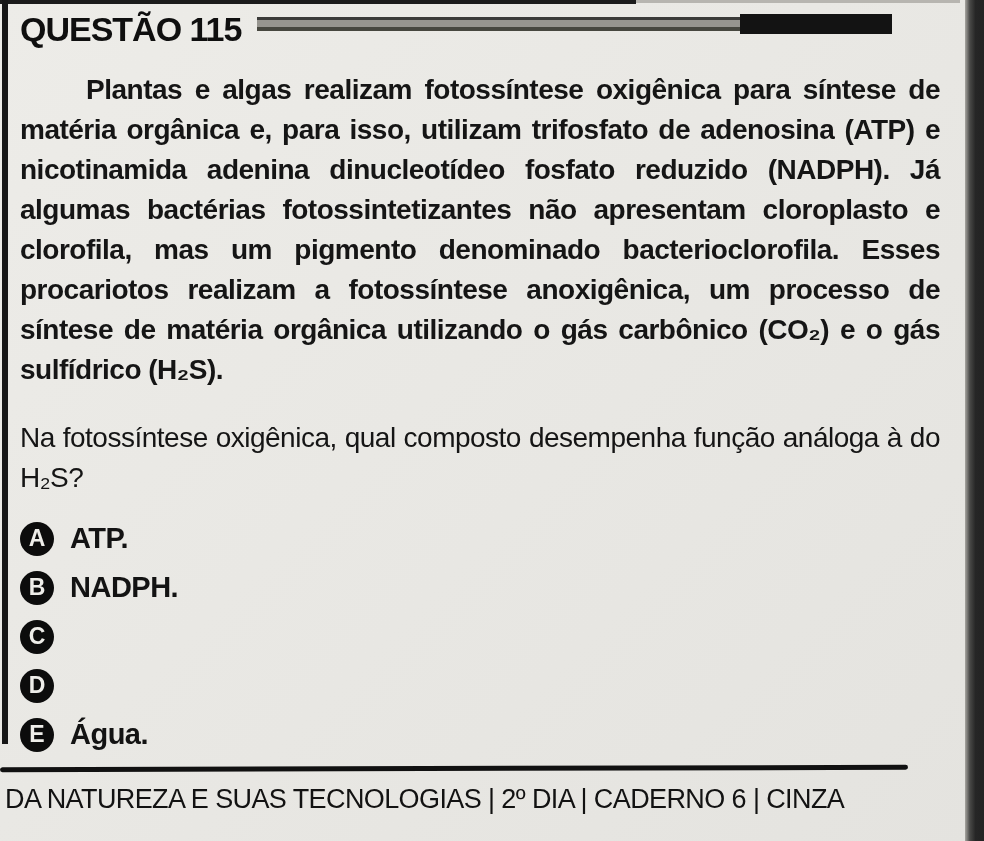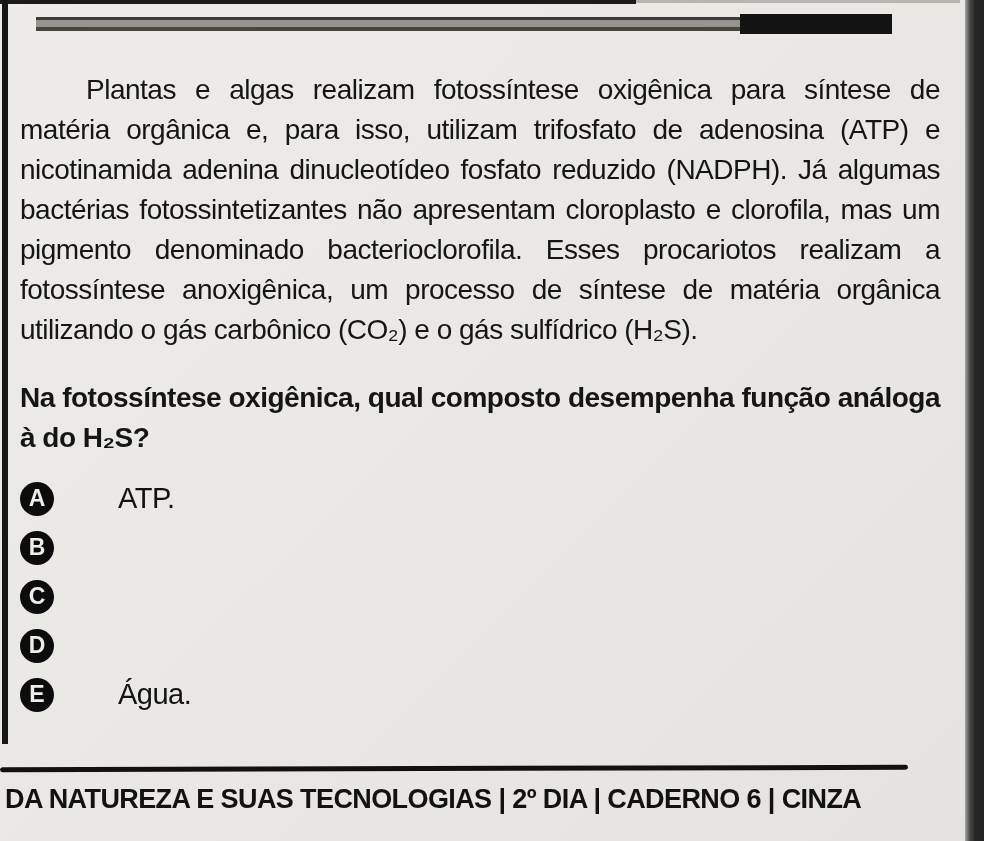--- a/index.html
+++ b/index.html
@@ -43,87 +43,89 @@
     position: relative; flex: 1; height: 14px;
     margin-left: 16px; margin-right: 50px; top: -5px;
     background: linear-gradient(to bottom, #3b3b39 0%, #3b3b39 24%, #97958f 24%, #97958f 72%, #47473f 72%, #47473f 100%);
   }
   .header-rule .rule-end {
     position: absolute; right: -2px; top: -3px; width: 152px; height: 20px;
     background: #131313;
   }
   .passage {
     margin: 14px 0 0 0;
-    font-size: 28px; line-height: 40px; font-weight: 400;
+    font-size: 28px; line-height: 40px; font-weight: 700;
     letter-spacing: -0.5px;
     text-align: justify; text-indent: 66px;
     color: #151515;
   }
   .question {
     margin: 28px 0 0 0;
-    font-size: 28px; line-height: 40px; font-weight: 700;
+    font-size: 28px; line-height: 40px; font-weight: 400;
     letter-spacing: -0.5px;
     text-align: justify;
     color: #151515;
   }
   .options { margin-top: 16px; }
   .option-row { display: flex; align-items: center; height: 49px; }
   .badge {
     width: 34px; height: 34px; border-radius: 50%;
     background: #0c0c0c; color: #eeede9;
     font-size: 23px; font-weight: 700; line-height: 1;
     display: flex; align-items: center; justify-content: center;
     margin-right: 16px; flex: 0 0 auto;
     box-sizing: border-box; padding-bottom: 1px;
   }
   .option-text {
-    font-size: 29px; font-weight: 400; letter-spacing: -0.5px; color: #131313; margin-left: 48px;
+    font-size: 29px; font-weight: 700; letter-spacing: -0.5px; color: #131313;
   }
   .footer-rule {
     position: absolute; left: 0; top: 766px; width: 908px; height: 5px;
     background: #111111; border-radius: 3px;
     transform: rotate(-0.15deg);
   }
   .footer-text {
     position: absolute; left: 5px; top: 784px; width: 910px;
-    font-size: 27px; font-weight: 700; letter-spacing: -0.6px;
+    font-size: 27px; font-weight: 400; letter-spacing: -0.6px;
     white-space: nowrap; color: #121212;
   }
 </style>
 </head>
 <body>
 
 <div class="page">
 
   <div class="top-edge"></div>
   <div class="top-edge-faint"></div>
   <div class="left-border"></div>
   <div class="right-strip"></div>
 
   <div class="content">
 
     <div class="header">
+      <h1 class="q-label">QUESTÃO 115</h1>
       <div class="header-rule">
         <div class="rule-end"></div>
       </div>
     </div>
 
     <p class="passage">Plantas e algas realizam fotossíntese oxigênica para síntese de matéria orgânica e, para isso, utilizam trifosfato de adenosina (ATP) e nicotinamida adenina dinucleotídeo fosfato reduzido (NADPH). Já algumas bactérias fotossintetizantes não apresentam cloroplasto e clorofila, mas um pigmento denominado bacterioclorofila. Esses procariotos realizam a fotossíntese anoxigênica, um processo de síntese de matéria orgânica utilizando o gás carbônico (CO₂) e o gás sulfídrico (H₂S).</p>
 
     <p class="question">Na fotossíntese oxigênica, qual composto desempenha função análoga à do H₂S?</p>
 
     <div class="options">
 
       <div class="option-row">
         <span class="badge">A</span>
         <span class="option-text">ATP.</span>
       </div>
 
       <div class="option-row">
         <span class="badge">B</span>
+        <span class="option-text">NADPH.</span>
       </div>
 
       <div class="option-row">
         <span class="badge">C</span>
       </div>
 
       <div class="option-row">
         <span class="badge">D</span>
       </div>
 

